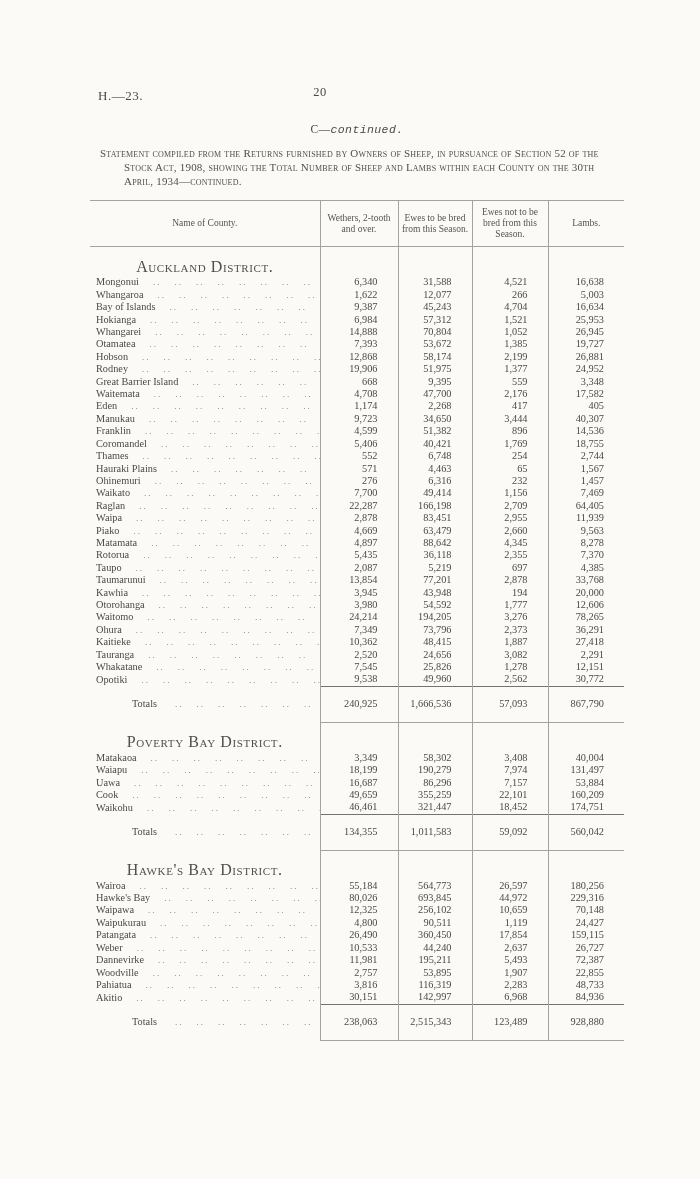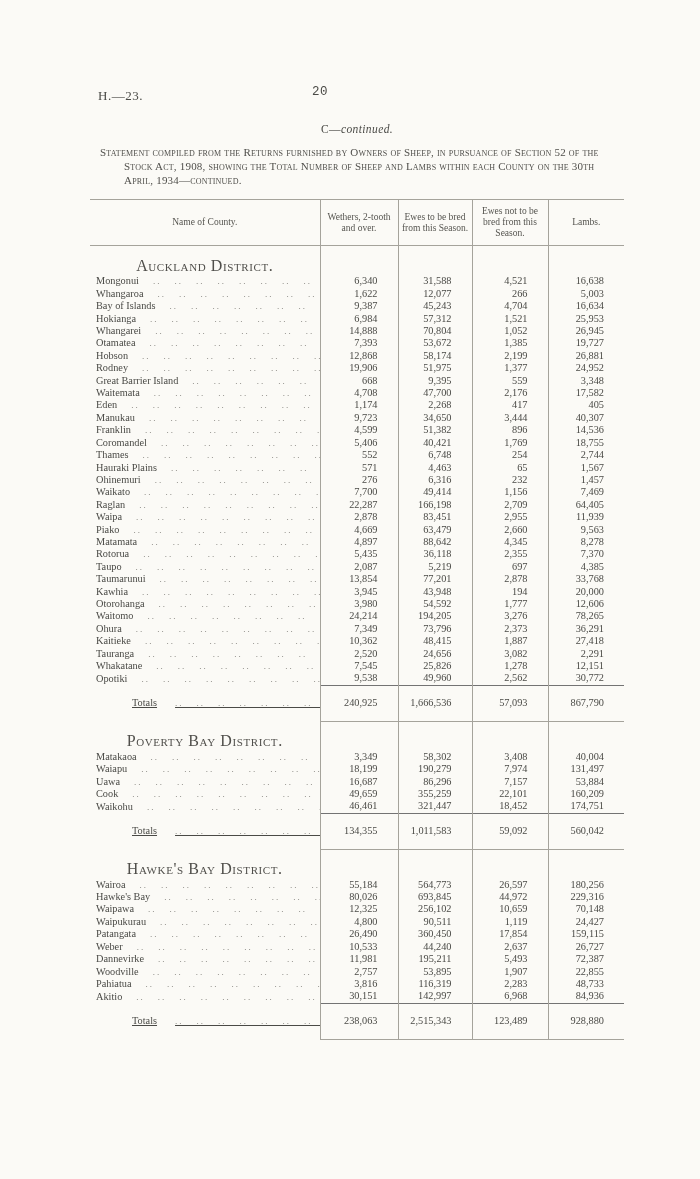--- a/index.html
+++ b/index.html
@@ -22,28 +22,28 @@
     top: 88px;
     width: 534px;
   }
   .page-head {
     position: relative;
     font-size: 13px;
     height: 18px;
     letter-spacing: 0.5px;
   }
   .page-head .ref { position: absolute; left: 8px; top: 0; }
-  .page-head .pgnum { position: absolute; left: 0; width: 460px; text-align: center; top: -3px; font-size: 12.5px; font-family: Liberation Mono, monospace; }
+  .page-head .pgnum { position: absolute; left: 0; width: 460px; text-align: center; top: -3px; font-size: 12.5px; }
   .continuation {
     text-align: center;
     margin-top: 17px;
     font-size: 11.5px;
     letter-spacing: 0.4px;
   }
-  .continuation .cword { font-style: italic; }
+  .continuation .cword { font-style: italic; font-family: Liberation Mono, monospace; }
   .statement {
     margin-top: 10px;
     font-variant: small-caps;
     font-size: 11px;
     line-height: 14px;
     padding-left: 34px;
     text-indent: -24px;
     letter-spacing: 0.2px;
     color: #504f4b;
   }
@@ -104,21 +104,21 @@
     font-variant: small-caps;
     font-size: 16px;
     letter-spacing: 0.6px;
     color: #504f4b;
   }
   tr.totals-row td { height: 36px; vertical-align: middle; }
   tr.totals-row td.num {
     border-top: 1px solid #737373;
     border-bottom: 1px solid #a5a39b;
   }
-  tr.totals-row td.county { padding-left: 42px; text-decoration: underline; }
+  tr.totals-row td.county { padding-left: 42px; }
   tr.totals-row .leaders { padding-left: 18px; }
 </style>
 </head>
 <body>
 
 <div class="sheet">
   <div class="content">
 
     <div class="page-head">
       <span class="ref">H.—23.</span>

